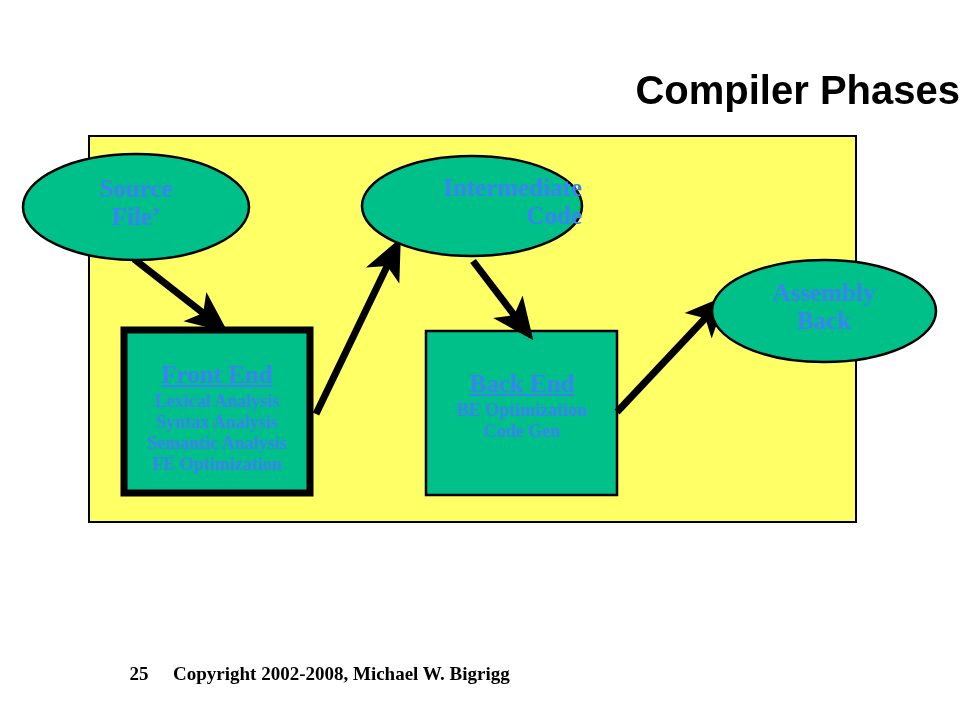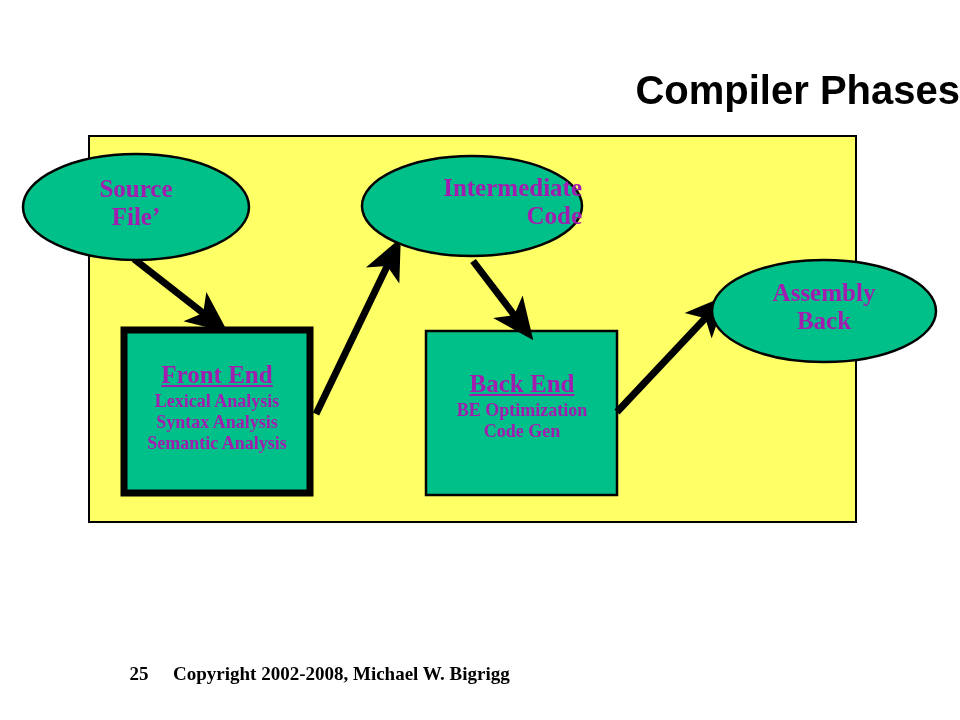--- a/index.html
+++ b/index.html
@@ -49,21 +49,21 @@
     left: 0;
     top: 0;
     width: 960px;
     height: 720px;
   }
 
   
   .node-label {
     position: absolute;
     text-align: center;
-    color: #a21caf;
+    color: #3b82f6;
     font-family: "Liberation Serif", serif;
     line-height: 1.12;
     pointer-events: none;
   }
   .ellipse-label {
     font-size: 25px;
     font-weight: bold;
   }
   .box-heading {
     font-size: 25px;
@@ -144,20 +144,21 @@
   <div class="node-label ellipse-label" style="left:712px; top:279px; width:224px;">
     <span>Assembly</span><br>
     <span>Back</span>
   </div>
 
   <div class="node-label" style="left:124px; top:361px; width:186px;">
     <span class="box-heading">Front End</span>
     <span class="box-line">Lexical Analysis</span>
     <span class="box-line">Syntax Analysis</span>
     <span class="box-line">Semantic Analysis</span>
+    <span class="box-line">FE Optimization</span>
   </div>
 
   <div class="node-label" style="left:426px; top:370px; width:192px;">
     <span class="box-heading">Back End</span>
     <span class="box-line">BE Optimization</span>
     <span class="box-line">Code Gen</span>
   </div>
 
   <div id="footer">
     <span id="footer-page">25</span><span>Copyright 2002-2008, Michael W. Bigrigg</span>

